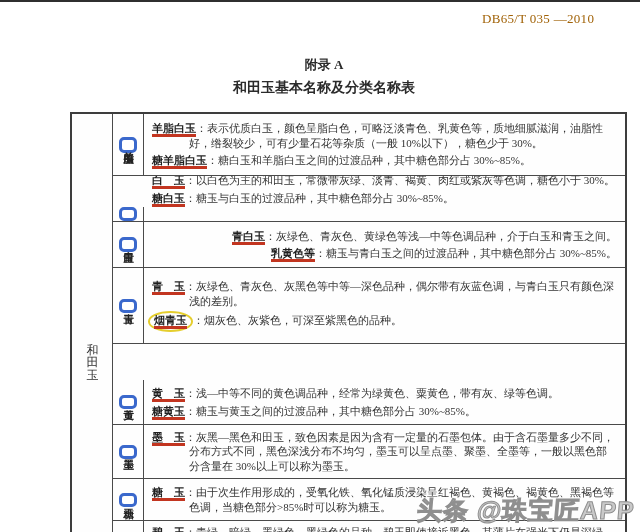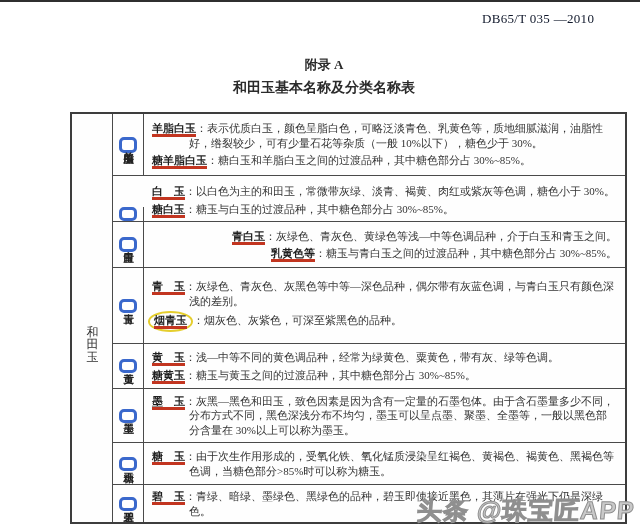--- a/index.html
+++ b/index.html
@@ -15,21 +15,21 @@
     --blue: #3a68cc;
     --red: #c23520;
     --yellow: #e5ce2d;
   }
   .top-edge {
     position: absolute; top: 0; left: 0;
     width: 100%; height: 2px; background: #2f2f2f;
   }
   .doc-number {
     position: absolute; top: 11px; left: 482px;
-    font-size: 13px; color: #0f172a; letter-spacing: 0.3px;
+    font-size: 13px; color: #a16207; letter-spacing: 0.3px;
   }
   .appendix-title {
     position: absolute; top: 56px; left: 0; width: 648px;
     text-align: center; font-size: 13px; font-weight: bold; color: #2b2b2b;
   }
   .table-title {
     position: absolute; top: 79px; left: 0; width: 648px;
     text-align: center; font-size: 14px; font-weight: bold; color: #2b2b2b;
   }
   .jade-table {
@@ -48,21 +48,21 @@
     font-size: 12px; letter-spacing: 13px; color: #2e2e2e;
     margin-top: 34px;
   }
   .rows-wrap { flex: 1; display: flex; flex-direction: column; }
   .trow { display: flex; border-bottom: 1px solid #4a4a4a; overflow: hidden; flex: none; }
   .trow:last-child { border-bottom: none; }
   .trow:nth-child(1) { height: 62px; }
   .trow:nth-child(2) { height: 46px; align-items: flex-end; }
   .trow:nth-child(3) { height: 46px; text-align: right; }
   .trow:nth-child(4) { height: 76px; }
-  .trow:nth-child(5) { height: 45px; }
+  .trow:nth-child(5) { height: 45px; margin-top: 36px; }
   .trow:nth-child(6) { height: 54px; }
   .trow:nth-child(7) { height: 42px; }
   .trow:nth-child(8) { height: 37px; }
   .label-cell {
     width: 31px; flex: none;
     border-right: 1px solid #4a4a4a;
     display: flex; align-items: center; justify-content: center;
   }
   .cat-box {
     border: 3px solid var(--blue);
@@ -72,21 +72,21 @@
     background: #fff;
   }
   .cat-label {
     writing-mode: vertical-rl; text-orientation: upright;
     display: block;
     font-size: 10.5px; font-weight: bold; color: #222;
     letter-spacing: 1px; line-height: 1;
   }
   .desc-cell {
     flex: 1;
-    padding: 5px 8px;
+    padding: 16px 8px;
     display: flex; flex-direction: column; justify-content: center;
     font-size: 11px; line-height: 14.5px; color: #333;
   }
   .entry { padding-left: 37px; text-indent: -37px; }
   .entry + .entry { margin-top: 3px; }
   .term {
     font-weight: bold; color: #1f1f1f;
     border-bottom: 3px solid var(--red);
     padding-bottom: 0px;
   }

